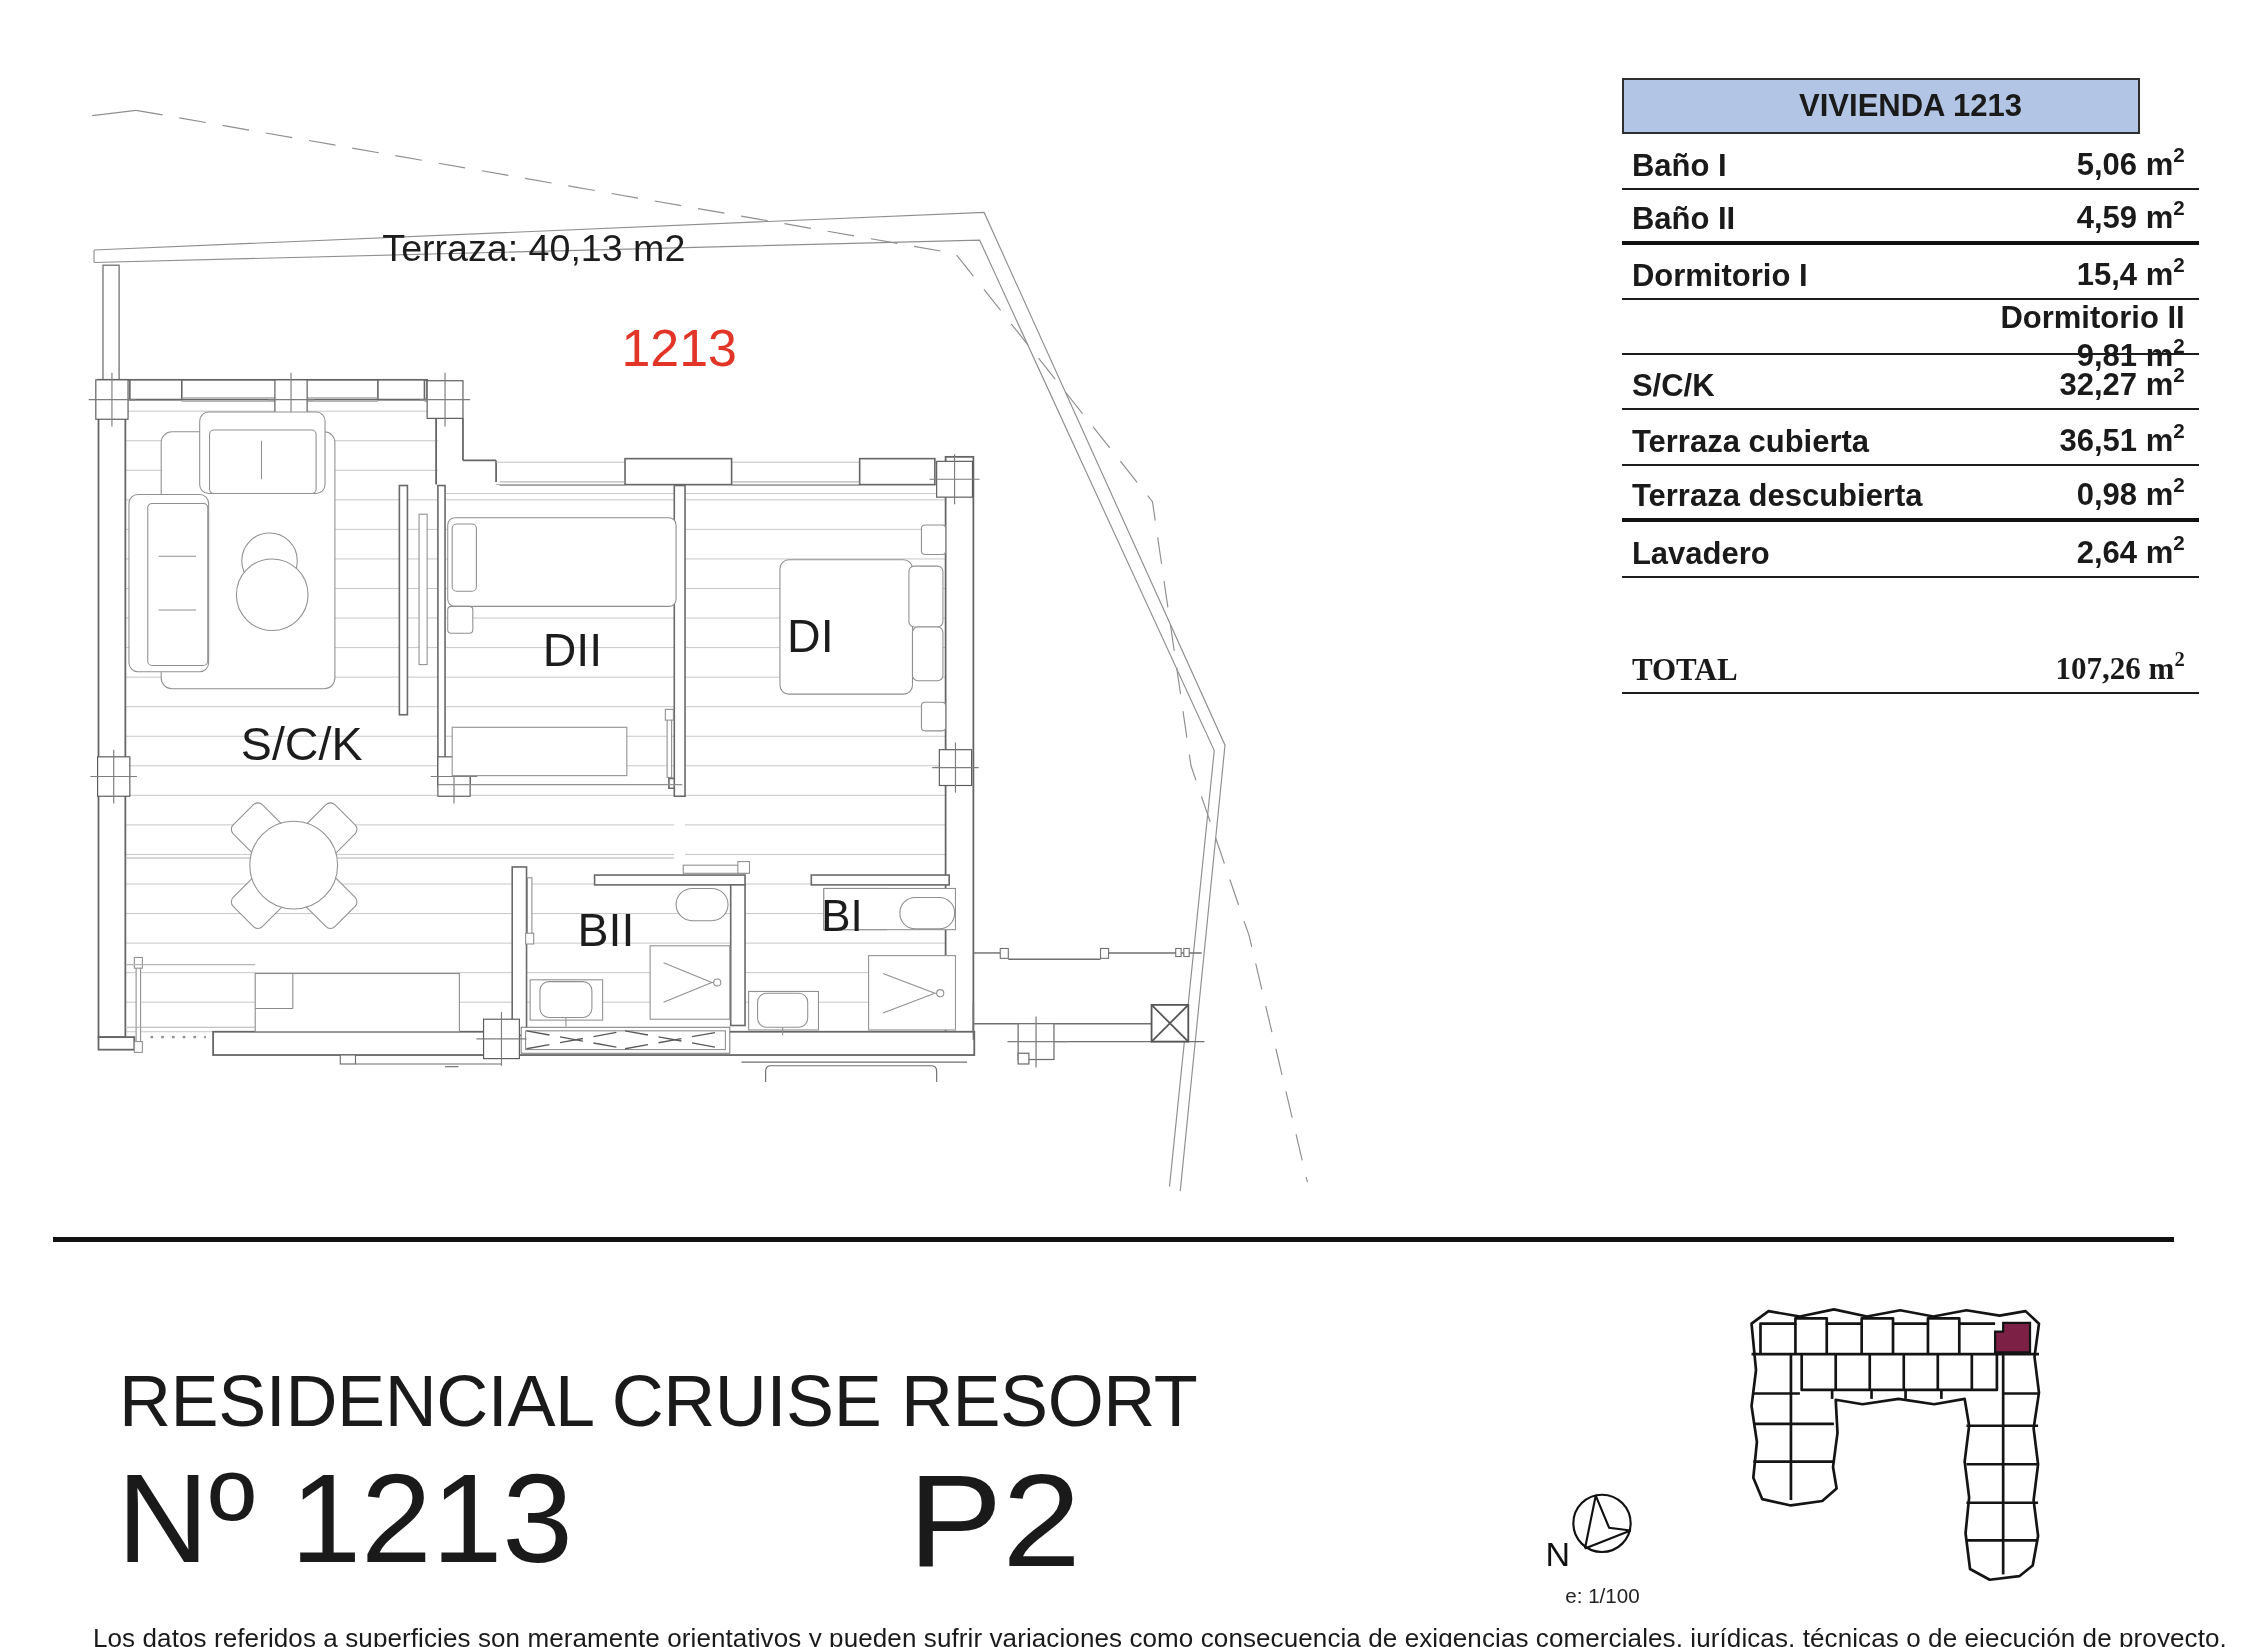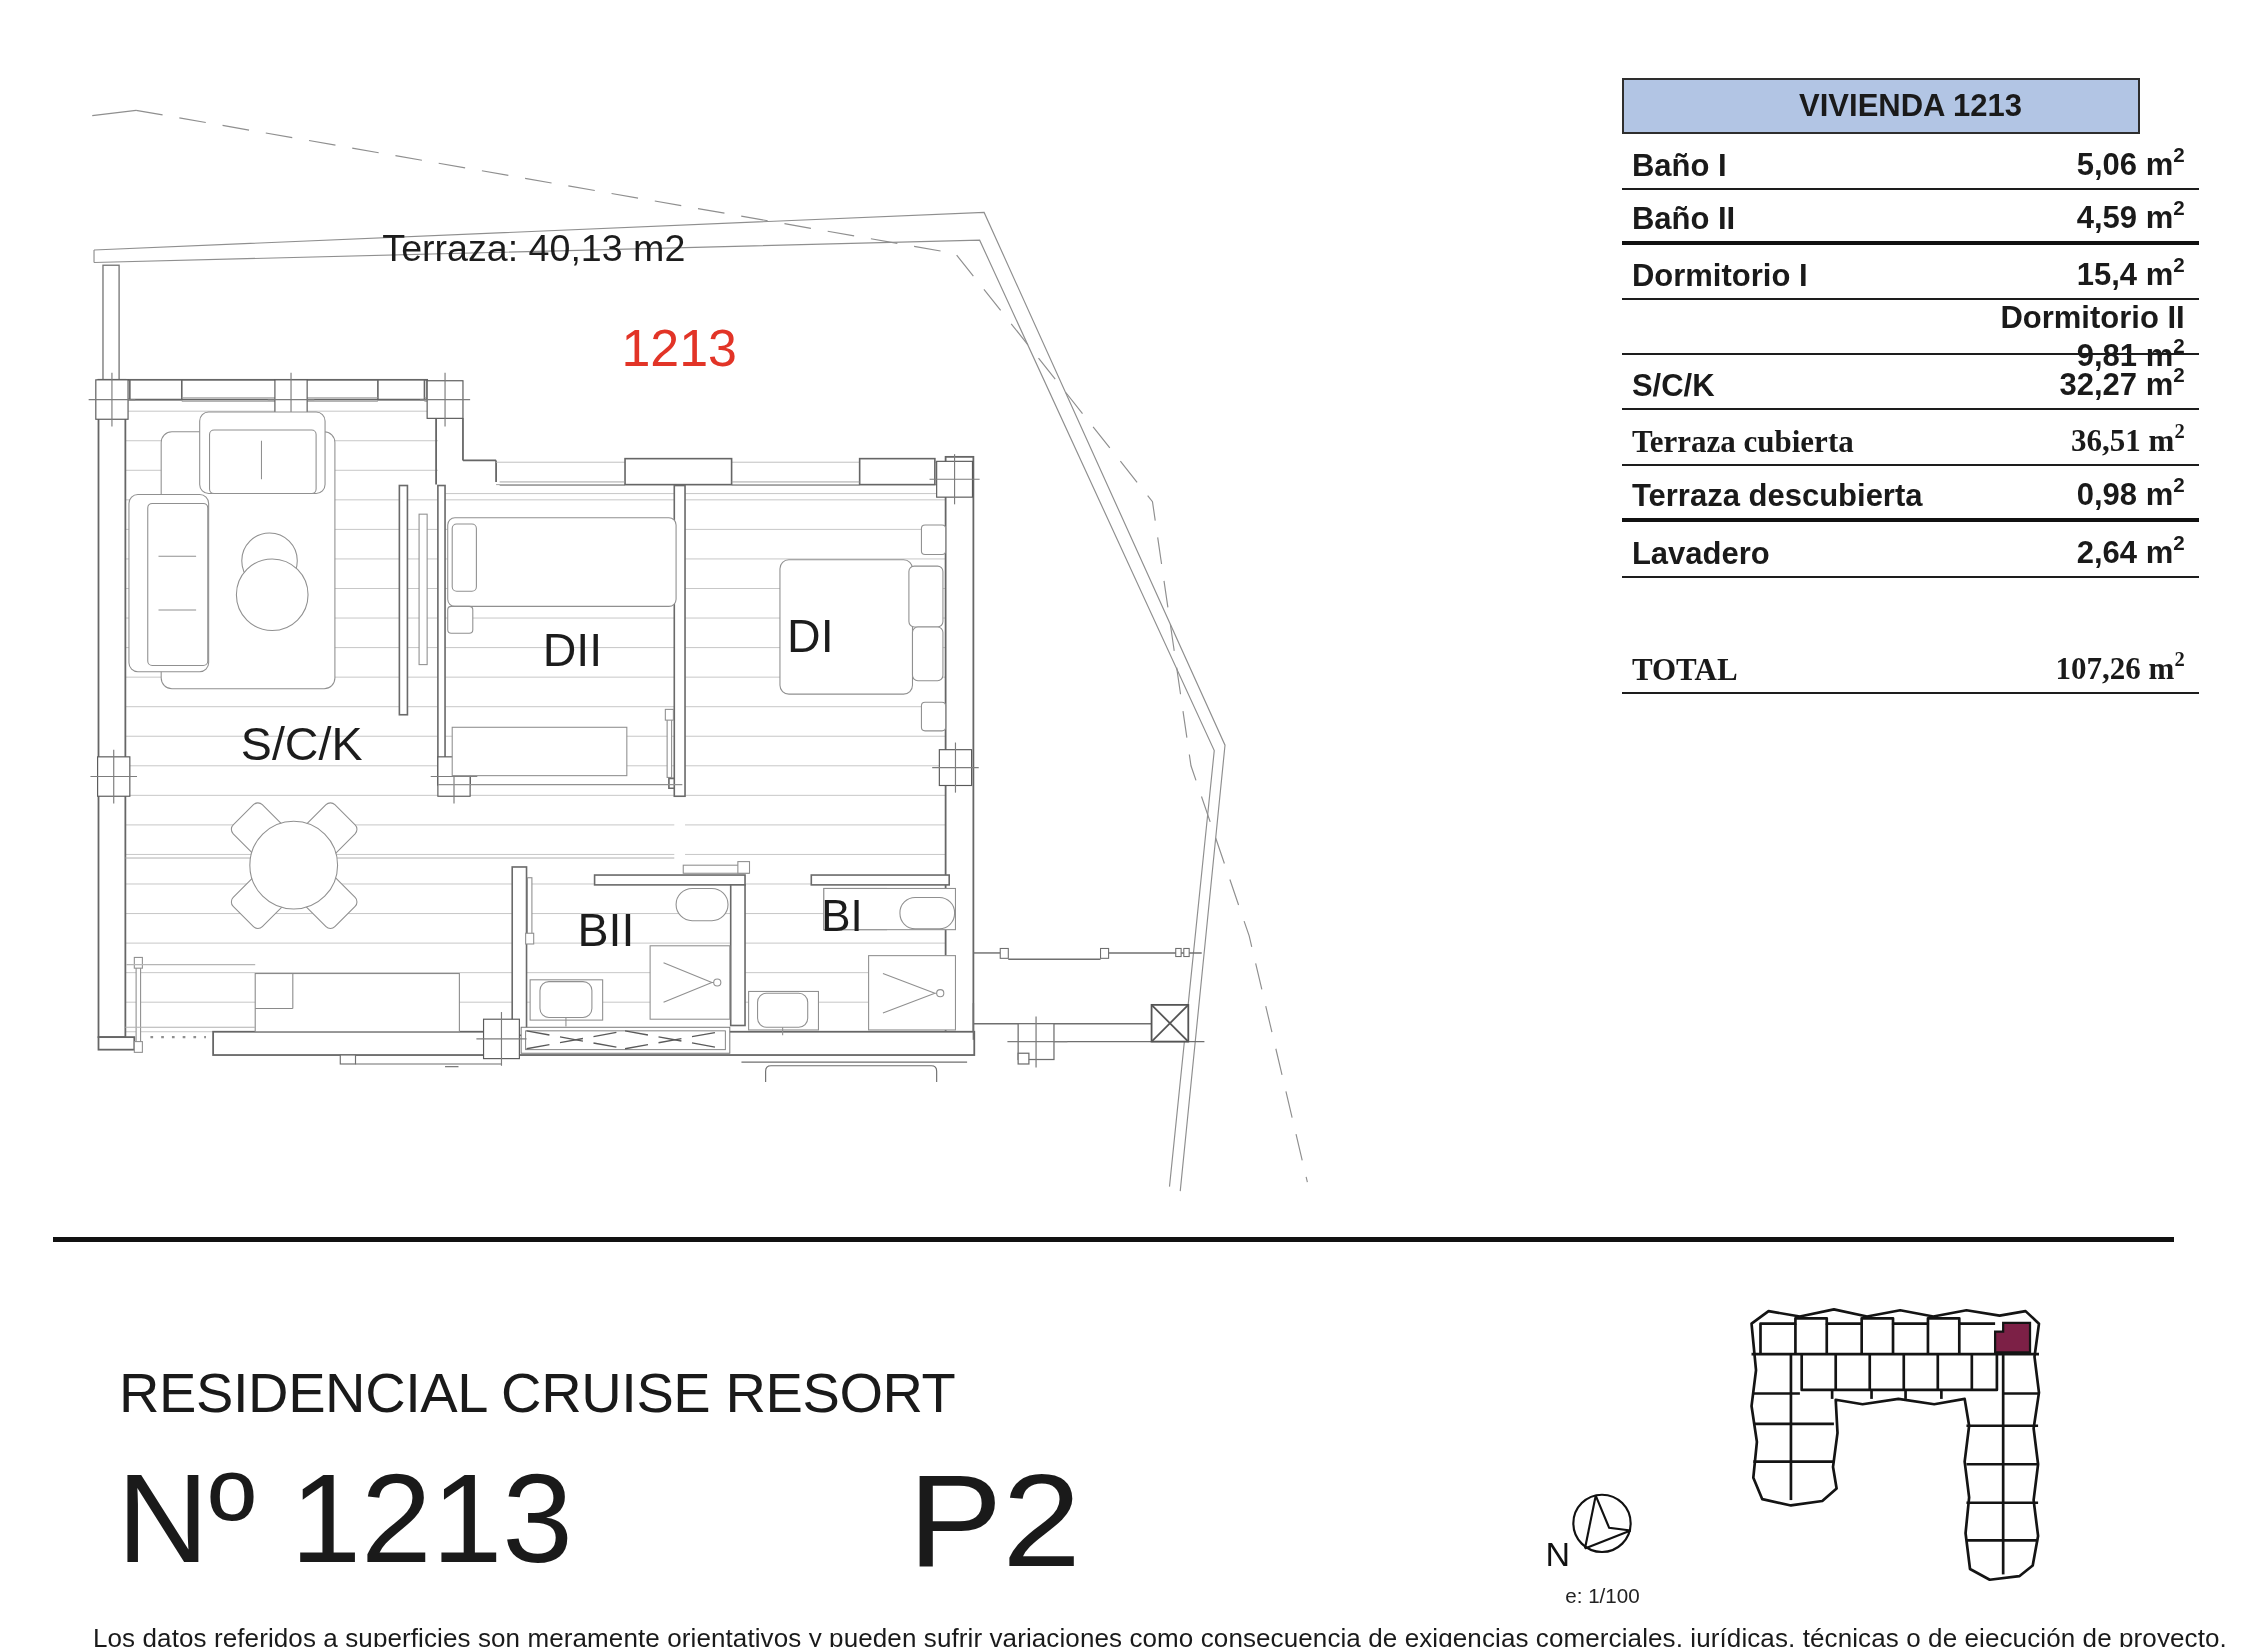--- a/index.html
+++ b/index.html
@@ -405,21 +405,21 @@
         <span class="tv">15,4 m<sup>2</sup></span>
       </div>
     <div class="trow" style="height:55px;border-bottom:2.7px solid #1d1d1d;flex-direction:column;">
         <span class="tl">Dormitorio II</span>
         <span class="tv">9,81 m<sup>2</sup></span>
       </div>
     <div class="trow" style="height:55px;border-bottom:2.7px solid #1d1d1d;">
         <span class="tl">S/C/K</span>
         <span class="tv">32,27 m<sup>2</sup></span>
       </div>
-    <div class="trow" style="height:56px;border-bottom:2.7px solid #1d1d1d;font-family:Liberation Serif, serif;">
+    <div class="trow" style="height:56px;border-bottom:2.7px solid #1d1d1d;">
         <span class="tl">Terraza cubierta</span>
         <span class="tv">36,51 m<sup>2</sup></span>
       </div>
     <div class="trow" style="height:56px;border-bottom:4.5px solid #111;">
         <span class="tl">Terraza descubierta</span>
         <span class="tv">0,98 m<sup>2</sup></span>
       </div>
     <div class="trow" style="height:56px;border-bottom:2.7px solid #1d1d1d;">
         <span class="tl">Lavadero</span>
         <span class="tv">2,64 m<sup>2</sup></span>
@@ -427,20 +427,20 @@
     <div style="height:60px;"></div>
     <div class="trow" style="height:56px;border-bottom:2.7px solid #1d1d1d;font-family:Liberation Serif, serif;">
         <span class="tl">TOTAL</span>
         <span class="tv">107,26 m<sup>2</sup></span>
       </div>
   </div>
 </div>
 
 <div class="abs" style="left:53px;top:1237px;width:2121px;height:5.4px;background:#111;"></div>
 
-<div class="abs" style="left:119px;top:1365px;font-size:56px;line-height:1;letter-spacing:-0.4px;">RESIDENCIAL CRUISE RESORT</div>
+<div class="abs" style="left:119px;top:1365px;font-size:72px;line-height:1;letter-spacing:-0.4px;">RESIDENCIAL CRUISE RESORT</div>
 
 <div class="abs" style="left:117px;top:1455px;font-size:127px;line-height:1;">Nº 1213</div>
 
 <div class="abs" style="left:908px;top:1455px;font-size:131px;line-height:1;transform:scaleX(1.08);transform-origin:0 0;">P2</div>
 
 <div class="abs" style="left:93px;top:1624px;font-size:26px;line-height:1.1;white-space:nowrap;letter-spacing:0.1px;">Los datos referidos a superficies son meramente orientativos y pueden sufrir variaciones como consecuencia de exigencias comerciales, jurídicas, técnicas o de ejecución de proyecto.</div>
 
 
 </body></html>

